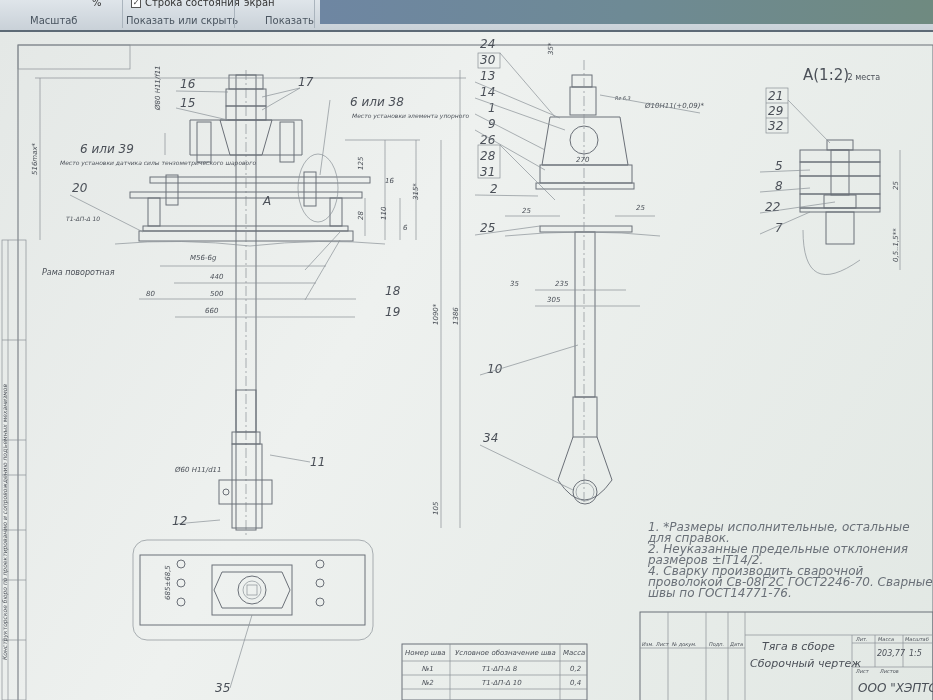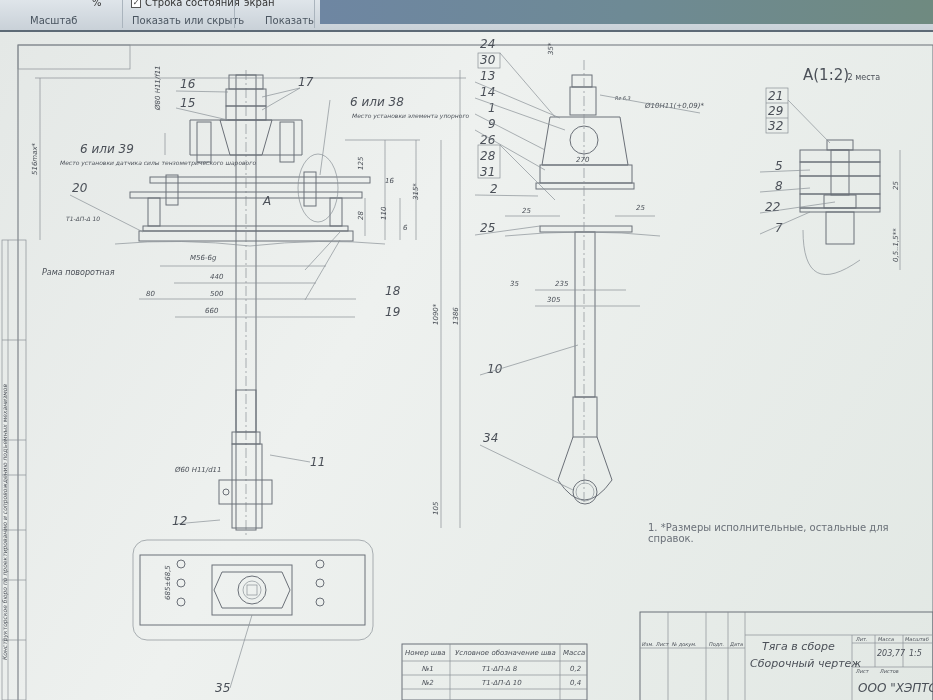--- a/index.html
+++ b/index.html
@@ -8,32 +8,32 @@
   .ribbon .grp-label{position:absolute;top:15px;font-size:10px;color:#4a5560;}
   .ribbon .item{position:absolute;top:0;font-size:10px;color:#333;}
   .ribbon .sep{position:absolute;top:0;height:28px;width:1px;background:#aab4bd;}
   .ribbon .chk{display:inline-block;width:8px;height:8px;border:1px solid #555;background:#fff;font-size:8px;line-height:8px;text-align:center;margin-right:4px;vertical-align:middle;}
   .ribbon .topbar{position:absolute;left:320px;top:0;width:613px;height:24px;background:linear-gradient(90deg,#6e86a2,#6e8a95,#6f8a80);}
   .canvas{position:absolute;left:0;top:32px;width:933px;height:668px;background:linear-gradient(120deg,#e4e8e6 0%,#eef1ef 40%,#e2e8e4 100%);}
   svg{position:absolute;left:0;top:0;}
   .t{font-family:"DejaVu Sans",sans-serif;font-style:italic;fill:#4b5058;}
   .ln{stroke:#6b7078;fill:none;stroke-width:1;}
   .thin{stroke:#8a9096;fill:none;stroke-width:0.7;}
-  .notes{position:absolute;left:648px;top:490px;width:285px;font-size:10px;color:#6a7078;line-height:11px;}
+  .notes{position:absolute;left:648px;top:490px;width:285px;font-size:12px;font-style:italic;color:#6a7078;line-height:11px;}
 </style>
 </head>
 <body>
 
 <div class="ribbon">
   <div class="topbar"></div>
   <span class="item" style="left:92px;top:-3px;">%</span>
   <span class="grp-label" style="left:30px;">Масштаб</span>
   <div class="sep" style="left:122px;"></div>
   <span class="item" style="left:131px;top:-3px;"><span class="chk">✓</span><span>Строка состояния</span></span>
-  <span class="grp-label" style="left:132px;text-align:right;">Показать или скрыть</span>
+  <span class="grp-label" style="left:126px;text-align:right;">Показать или скрыть</span>
   <div class="sep" style="left:234px;"></div>
   <span class="item" style="left:244px;top:-3px;">экран</span>
   <span class="grp-label" style="left:254px;margin-left:11px;">Показать</span>
   <div class="sep" style="left:314px;"></div>
 </div>
 
 <div class="canvas">
 <svg width="933" height="668" viewBox="0 32 933 668">
 
   <rect x="18" y="45" width="915" height="660" class="ln"></rect>
@@ -309,14 +309,16 @@
     <text class="t" font-size="11" x="762" y="650">Тяга в сборе</text>
     <text class="t" font-size="11" x="750" y="667">Сборочный чертеж</text>
     <text class="t" font-size="8" x="877" y="656">203,77</text>
     <text class="t" font-size="8" x="909" y="656">1:5</text>
     <text class="t" font-size="12" x="858" y="692">ООО "ХЭПТО"</text>
   </g>
 </svg>
 
 <div class="notes">
   <div>1. *Размеры исполнительные, остальные для справок.</div>
+  <div>2. Неуказанные предельные отклонения размеров ±IT14/2.</div>
+  <div>4. Сварку производить сварочной проволокой Св-08Г2С ГОСТ2246-70. Сварные швы по ГОСТ14771-76.</div>
 </div>
 </div>
 
 </body></html>

